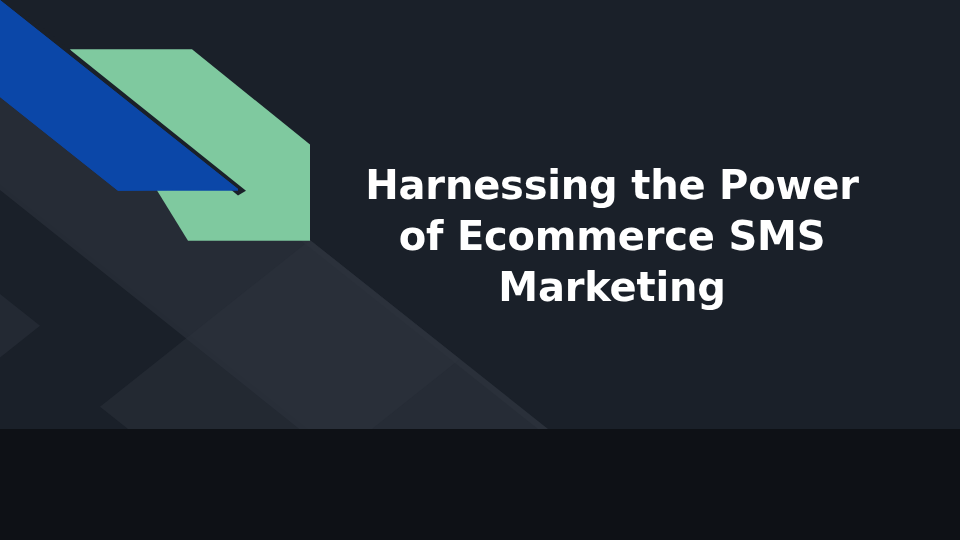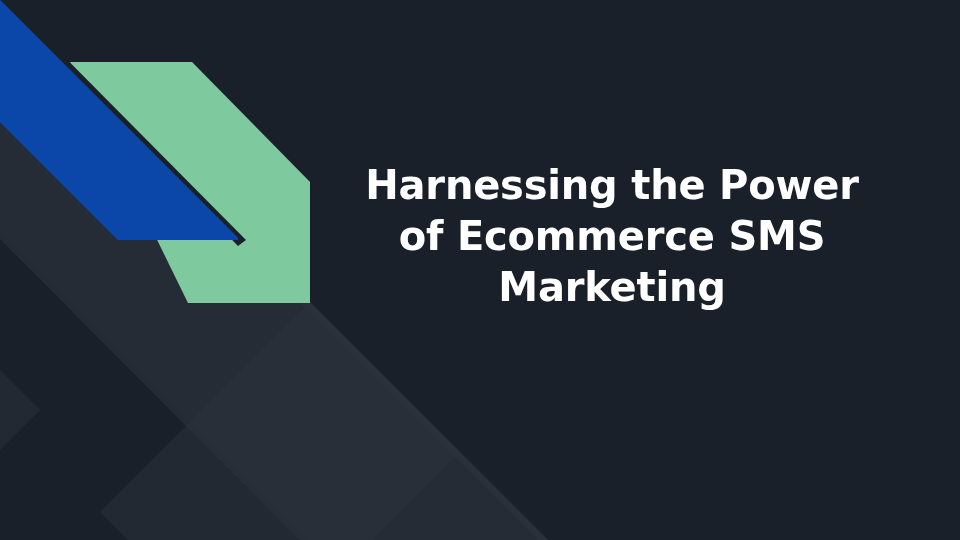--- a/index.html
+++ b/index.html
@@ -8,21 +8,21 @@
     padding: 0;
     background: #0e1116;
   }
   body {
     font-family: "DejaVu Sans", "Liberation Sans", sans-serif;
   }
 
   #slide {
     position: relative;
     width: 960px;
-    height: 540px;
+    height: 429px;
     overflow: hidden;
     background: #1a2029;
   }
 
   
   .deco-layer {
     position: absolute;
     inset: 0;
     width: 100%;
     height: 100%;

